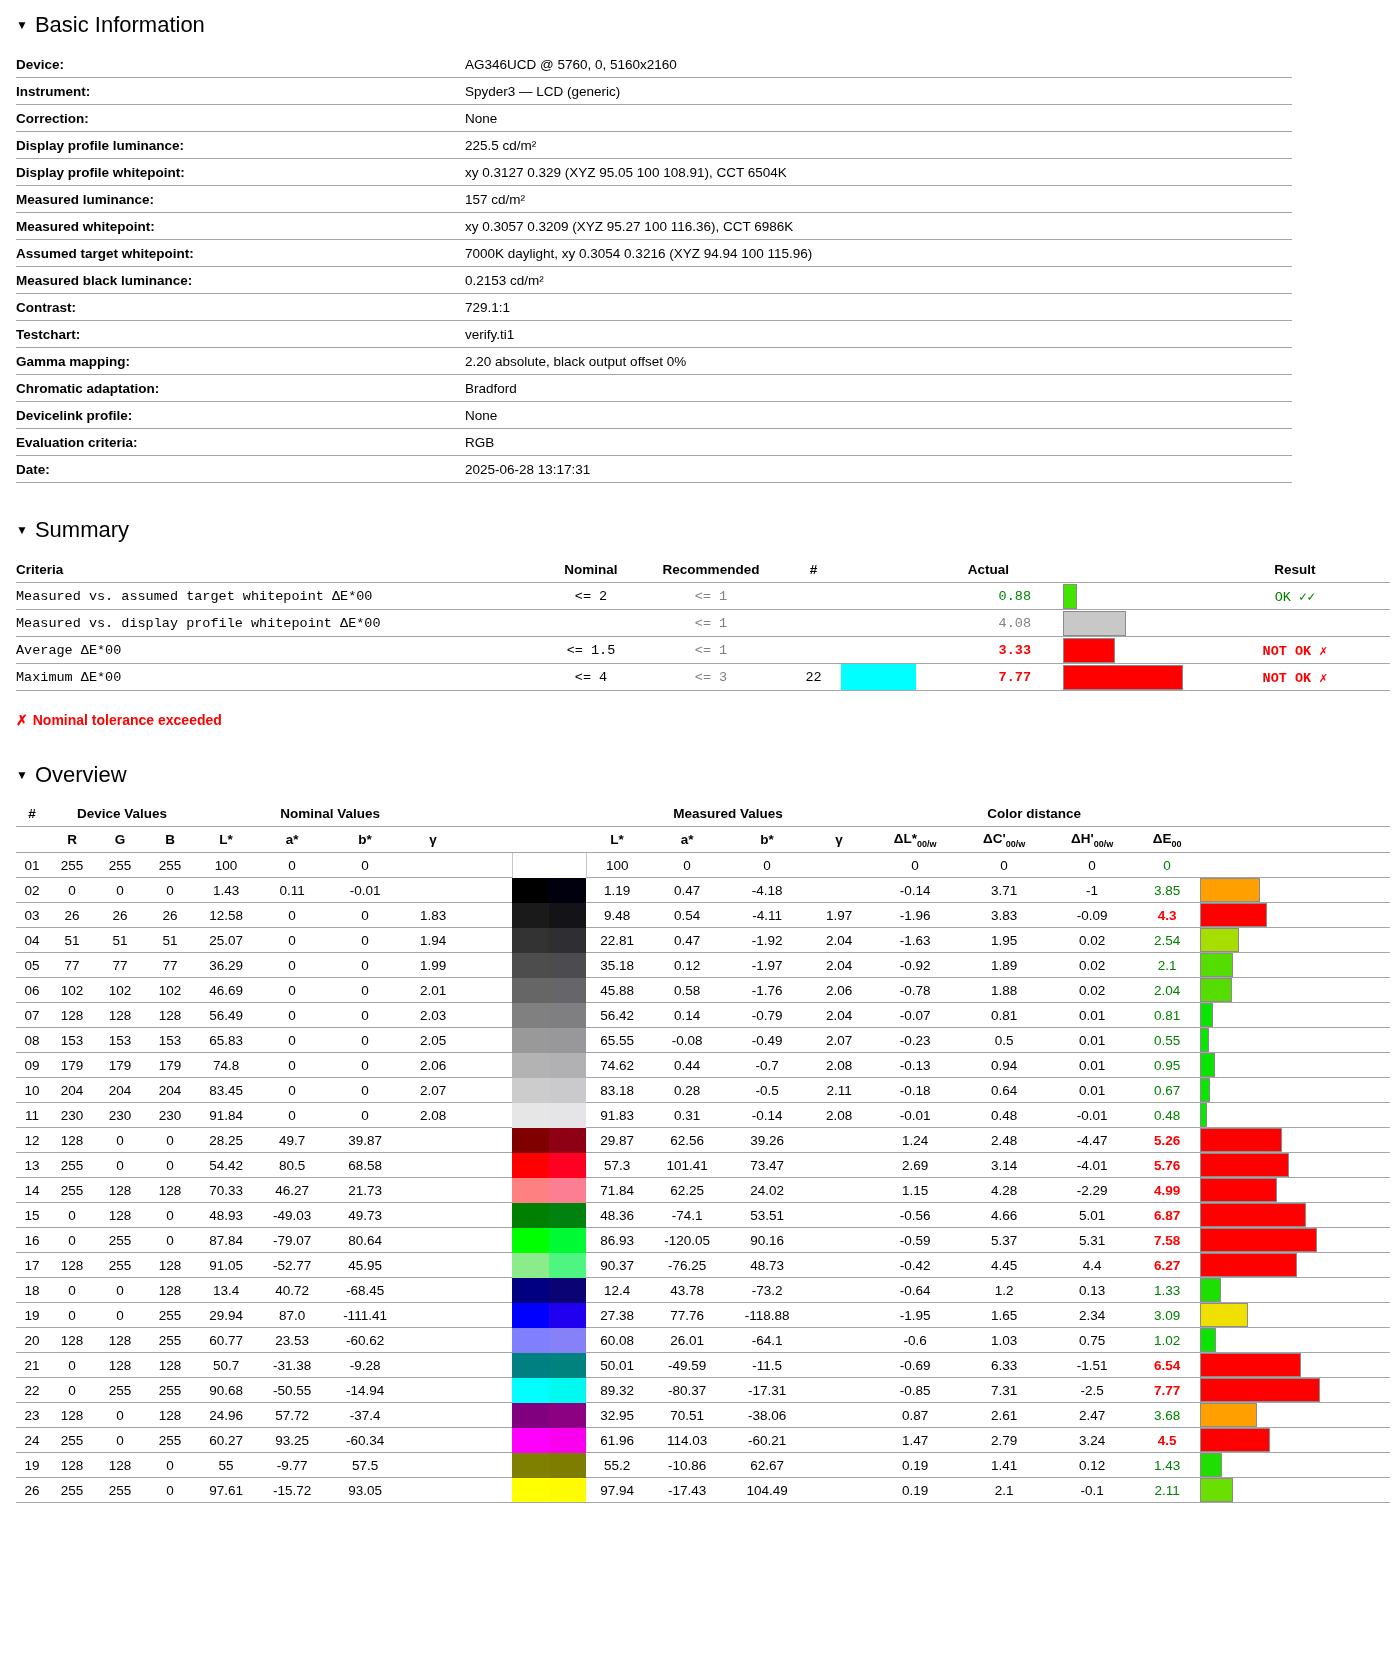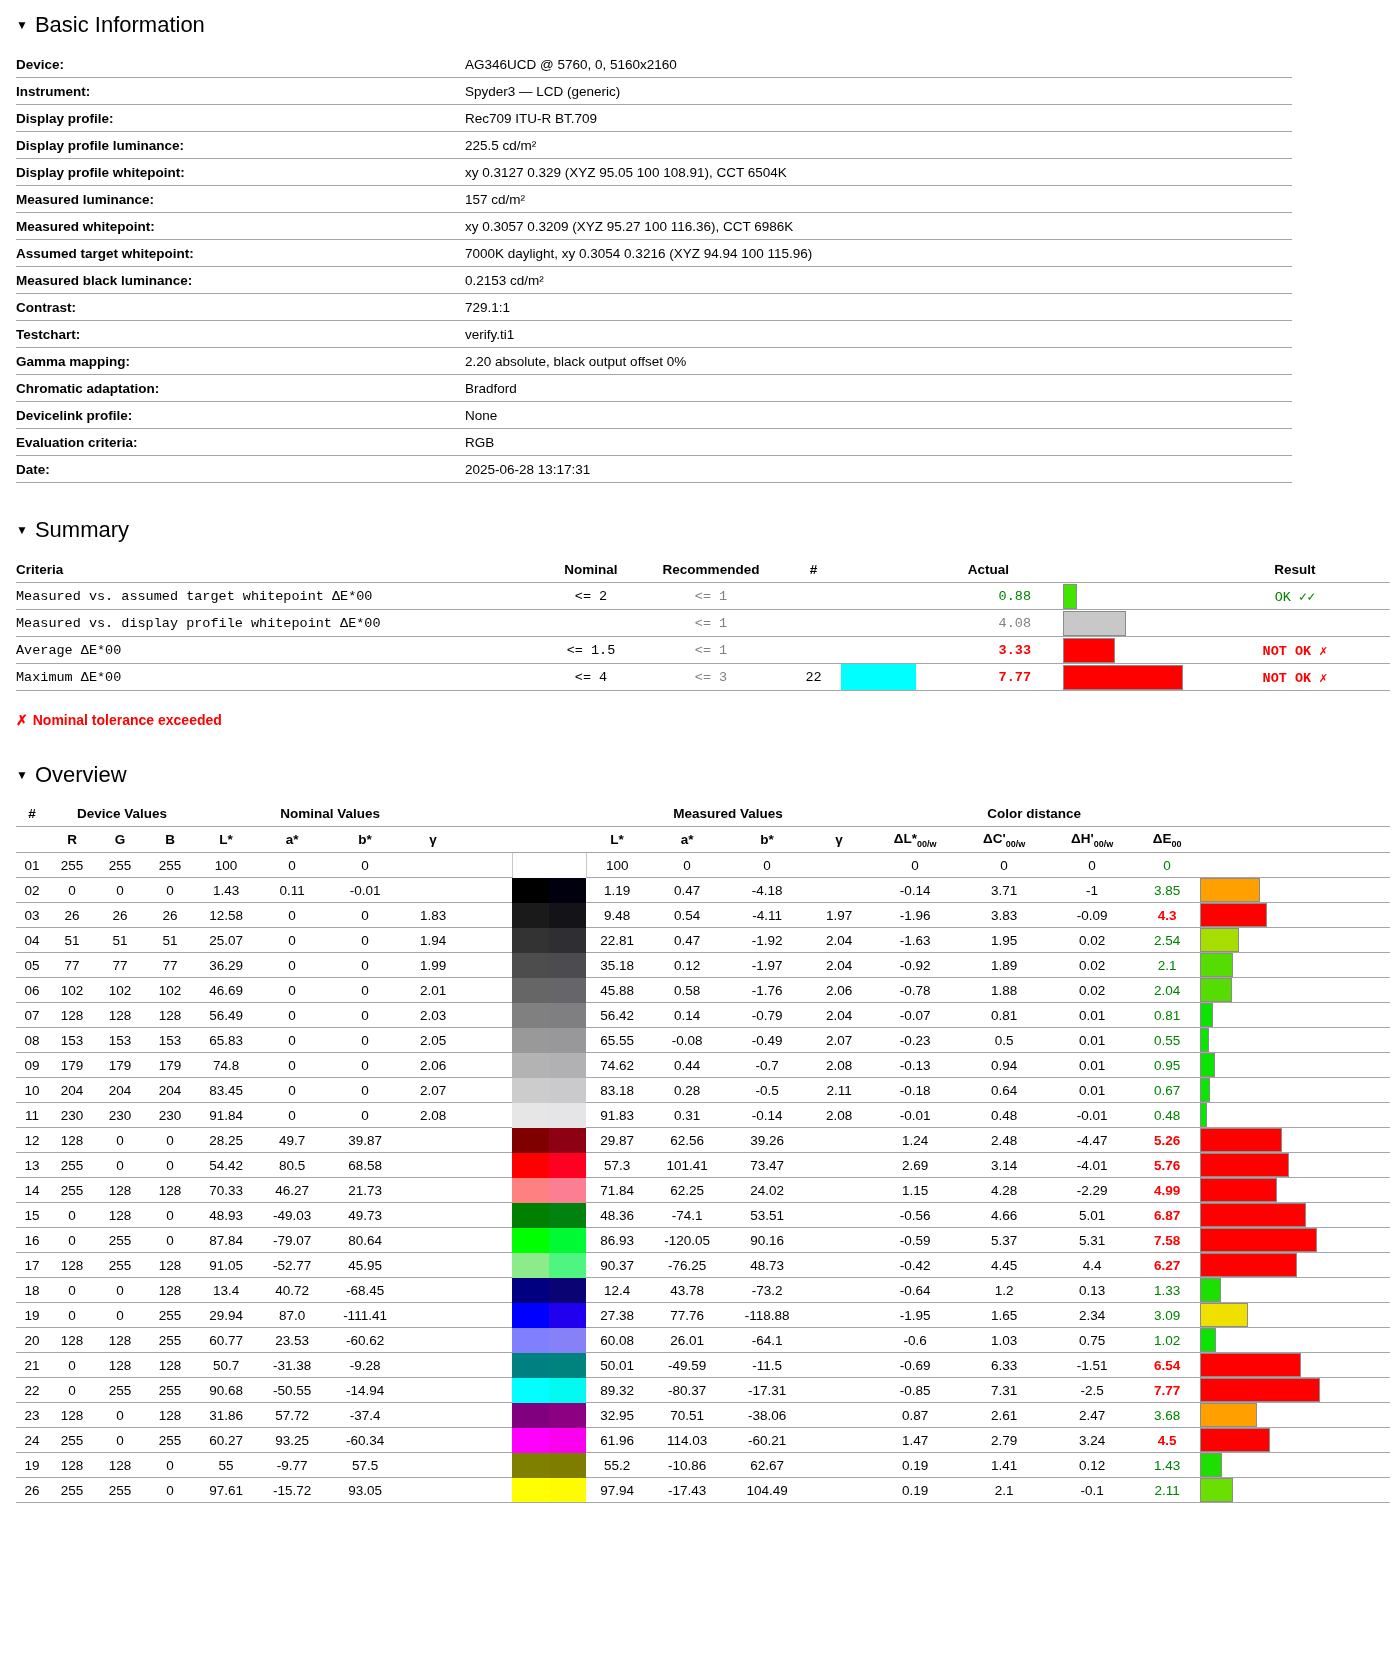--- a/index.html
+++ b/index.html
@@ -61,22 +61,22 @@
       <tbody id="bi-body">
           <tr>
             <td class="lbl">Device:</td>
             <td>AG346UCD @ 5760, 0, 5160x2160</td>
           </tr>
           <tr>
             <td class="lbl">Instrument:</td>
             <td>Spyder3 — LCD (generic)</td>
           </tr>
           <tr>
-            <td class="lbl">Display profile:</td>
-            <td>Rec709 ITU-R BT.709</td>
+            <td class="lbl">Correction:</td>
+            <td>None</td>
           </tr>
           <tr>
             <td class="lbl">Display profile luminance:</td>
             <td>225.5 cd/m²</td>
           </tr>
           <tr>
             <td class="lbl">Display profile whitepoint:</td>
             <td>xy 0.3127 0.329 (XYZ 95.05 100 108.91), CCT 6504K</td>
           </tr>
           <tr>
@@ -770,21 +770,21 @@
             <td class="r-txt">7.77</td>
             <td class="bar-cell">
               <div class="bar" style="width: 120px; height: 24px; background: rgb(255, 0, 0);"></div>
             </td>
           </tr>
           <tr>
             <td>23</td>
             <td>128</td>
             <td>0</td>
             <td>128</td>
-            <td>31.86</td>
+            <td>24.96</td>
             <td>57.72</td>
             <td>-37.4</td>
             <td></td>
             <td></td>
             <td class="swatch" style="background: linear-gradient(to right, rgb(128, 0, 128) 0%, rgb(128, 0, 128) 50%, rgb(140, 0, 130) 50%, rgb(140, 0, 130) 100%);"></td>
             <td>32.95</td>
             <td>70.51</td>
             <td>-38.06</td>
             <td></td>
             <td>0.87</td>

